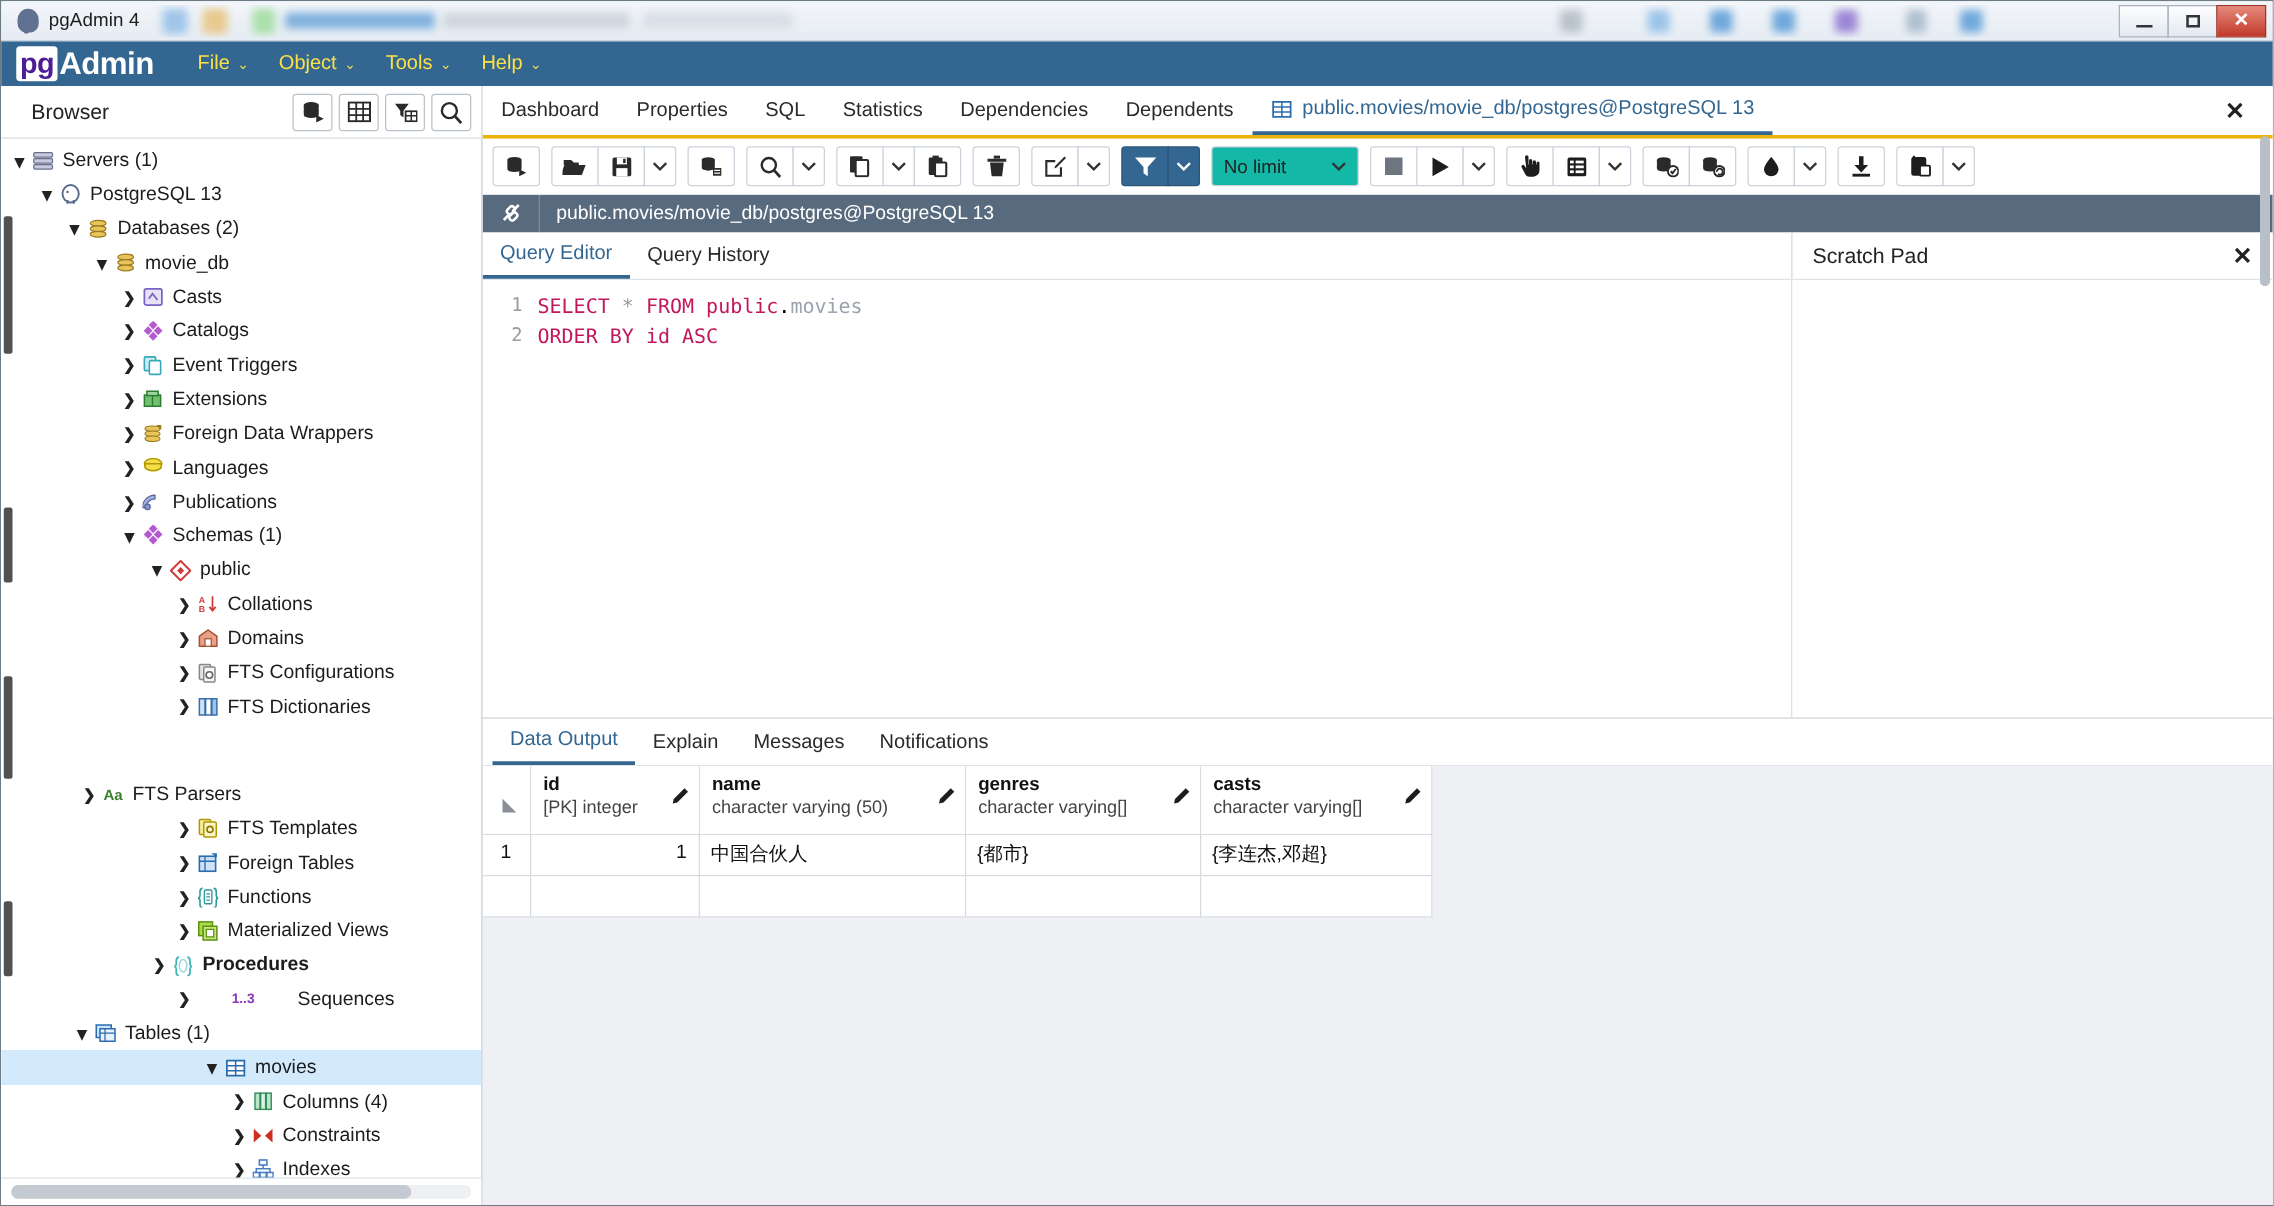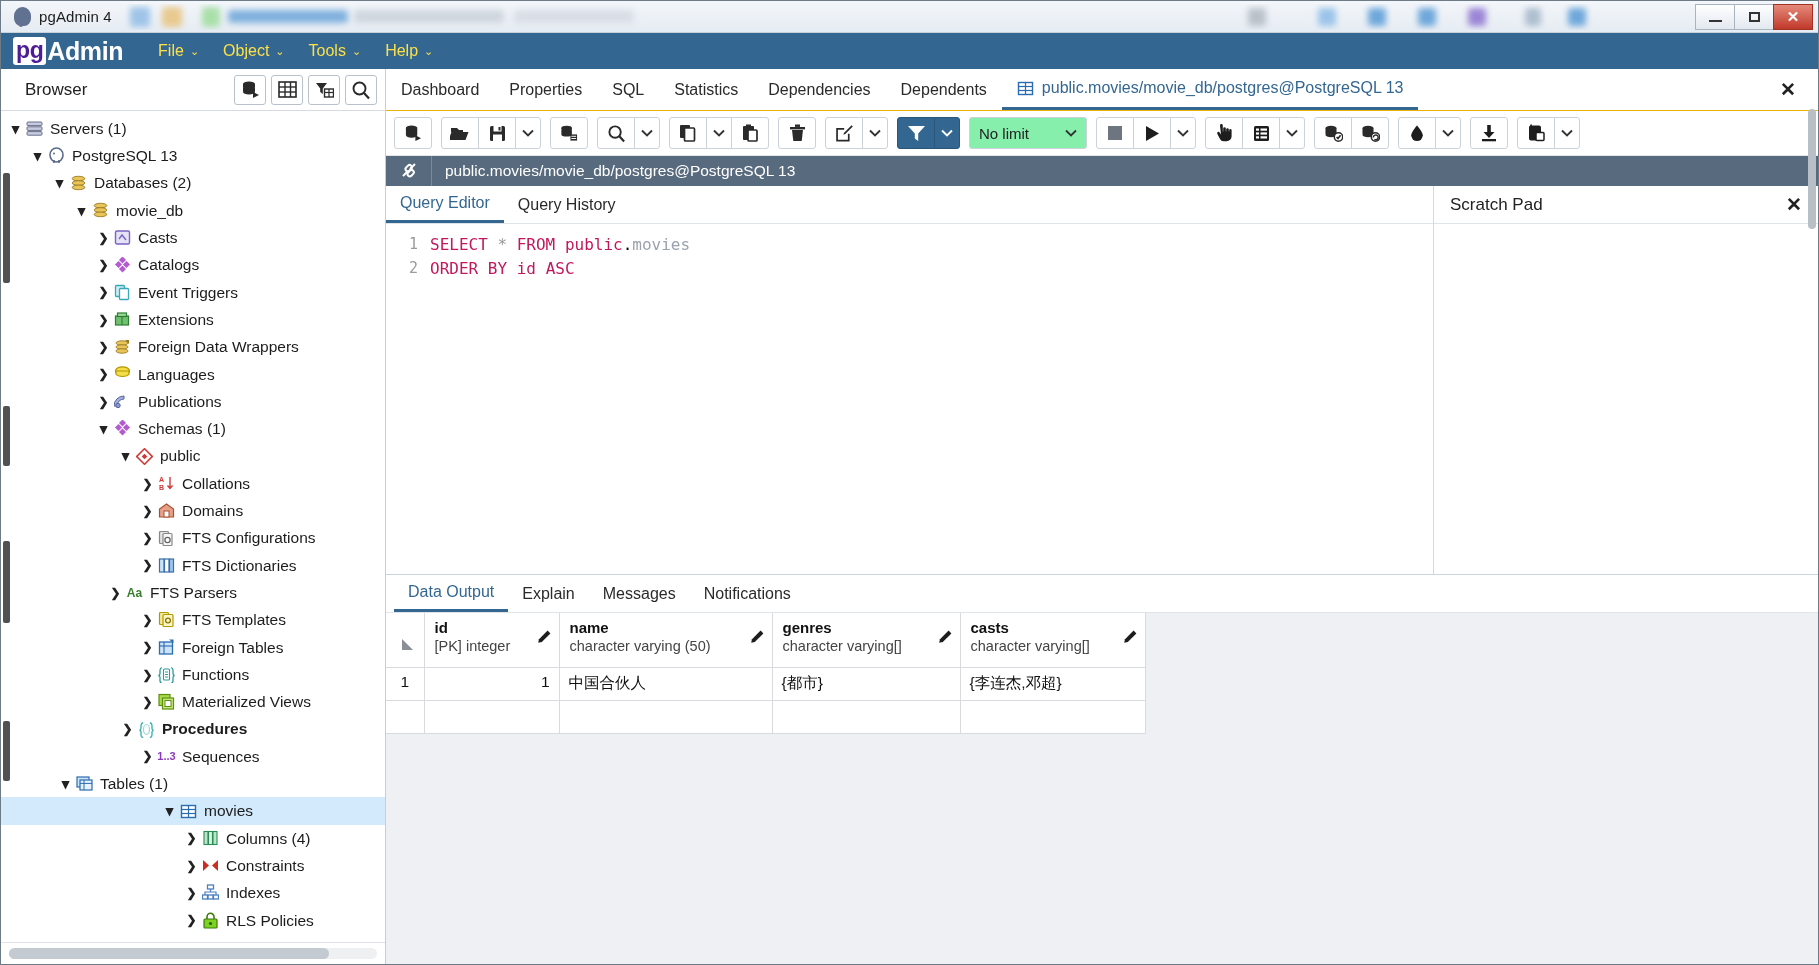--- a/index.html
+++ b/index.html
@@ -140,21 +140,21 @@
   }
   .sb-hscroll .thumb {
     position: absolute; left: 0; top: 0; height: 11px; width: 87%;
     background: #c4cad2; border-radius: 6px;
   }
 
   
   .main { flex: 1; display: flex; flex-direction: column; min-width: 0; background: #fff; }
   .tabbar {
     height: 42px; min-height: 42px; display: flex; align-items: stretch;
-    border-bottom: 1px solid #eab308; background: #fff;
+    border-bottom: 3px solid #eab308; background: #fff;
   }
   .tab {
     display: flex; align-items: center; padding: 0 15px;
     font-size: 16px; color: #2a2a2a; cursor: default; white-space: nowrap;
   }
   .tab.active {
     color: #336791; border-bottom: 3px solid #336791; font-weight: normal;
   }
   .tab .tabico { margin-right: 8px; display: flex; align-items: center; }
   .tabbar .spacer { flex: 1; }
@@ -176,21 +176,21 @@
     margin-left: -1px; position: relative;
   }
   .tgrp .tbtn:first-child { margin-left: 0; border-radius: 3px 0 0 3px; }
   .tgrp .tbtn:last-child { border-radius: 0 3px 3px 0; }
   .tgrp .tbtn:only-child { border-radius: 3px; }
   .tbtn.caret { min-width: 26px; }
   .tbtn.accent { background: #336791; border-color: #2a567a; }
   .sel-limit {
     height: 32px; min-width: 118px; border: 1px solid #ccd2d9; border-radius: 3px;
     display: flex; align-items: center; justify-content: space-between;
-    padding: 0 9px; font-size: 15px; color: #222; background: #86efac;
+    padding: 0 9px; font-size: 15px; color: #222; background: #14b8a6;
   }
 
   
   .connbar {
     height: 30px; min-height: 30px; background: #586a7d;
     display: flex; align-items: center; color: #fff; font-size: 15.5px;
   }
   .connbar .cicon {
     width: 46px; display: flex; align-items: center; justify-content: center;
     border-right: 1px solid #7b8a9a; height: 100%;
@@ -571,21 +571,21 @@
             <span class="arrow right"></span>
             <span class="ticon">
               <svg width="17" height="17" viewBox="0 0 17 17">
                 <rect x="1.5" y="2" width="4.5" height="13" fill="#cfe3f7" stroke="#3a6ea8" stroke-width="1.2"></rect>
                 <rect x="6.5" y="2" width="4.5" height="13" fill="#ffffff" stroke="#3a6ea8" stroke-width="1.2"></rect>
                 <rect x="11.5" y="2" width="4" height="13" fill="#9ec4ea" stroke="#3a6ea8" stroke-width="1.2"></rect>
               </svg>
             </span>
             <span class="tlabel">FTS Dictionaries</span>
           </div>
-          <div class="tnode" style="padding-left: 106px;">
+          <div class="tnode" style="padding-left: 62px; margin-top: 43px;">
             <span class="arrow right"></span>
             <span class="ticon">
               <span style="font-size:12px;font-weight:bold;color:#3b7d2e;font-family:sans-serif;">Aa</span>
             </span>
             <span class="tlabel">FTS Parsers</span>
           </div>
           <div class="tnode" style="padding-left: 138px;">
             <span class="arrow right"></span>
             <span class="ticon">
               <svg width="17" height="17" viewBox="0 0 17 17">
@@ -637,21 +637,21 @@
             <span class="arrow right"></span>
             <span class="ticon">
               <svg width="17" height="17" viewBox="0 0 17 17">
                 <path d="M5 1.5 a3.5 3.5 0 0 0 -2 3.2 v2.5 a2 2 0 0 1 -1.5 2 a2 2 0 0 1 1.5 2 v2.5 a3.5 3.5 0 0 0 2 3.2" fill="none" stroke="#3fb3b3" stroke-width="1.4"></path>
                 <path d="M12 1.5 a3.5 3.5 0 0 1 2 3.2 v2.5 a2 2 0 0 0 1.5 2 a2 2 0 0 0 -1.5 2 v2.5 a3.5 3.5 0 0 1 -2 3.2" fill="none" stroke="#3fb3b3" stroke-width="1.4"></path>
                 <ellipse cx="8.5" cy="8.5" rx="3" ry="5" fill="none" stroke="#9ad8d8" stroke-width="1.2"></ellipse>
               </svg>
             </span>
             <span class="tlabel">Procedures</span>
           </div>
-          <div class="tnode" style="padding-left: 138px;">
+          <div class="tnode" style="padding-left: 138px; gap: 28px;">
             <span class="arrow right"></span>
             <span class="ticon">
               <span style="font-size:11px;font-weight:bold;color:#8a3ab8;font-family:sans-serif;">1..3</span>
             </span>
             <span class="tlabel">Sequences</span>
           </div>
           <div class="tnode" style="padding-left: 56px; text-align: center;">
             <span class="arrow down"></span>
             <span class="ticon">
               <svg width="17" height="17" viewBox="0 0 17 17">

